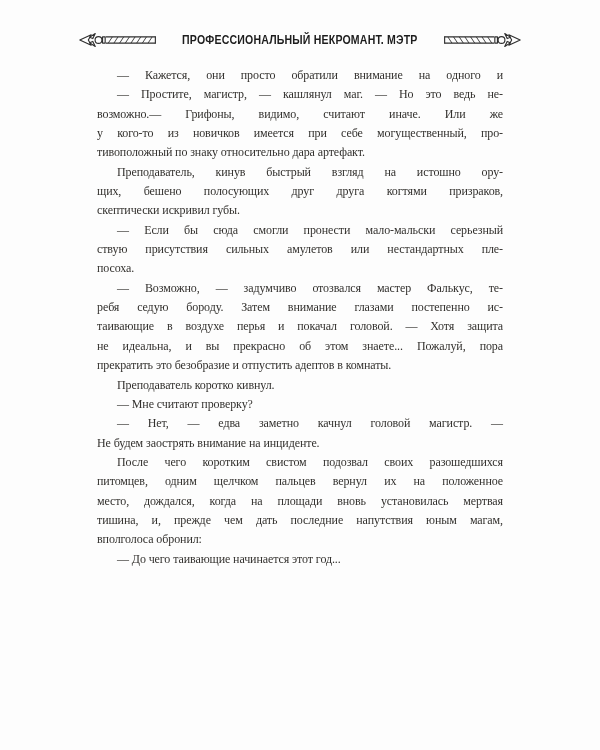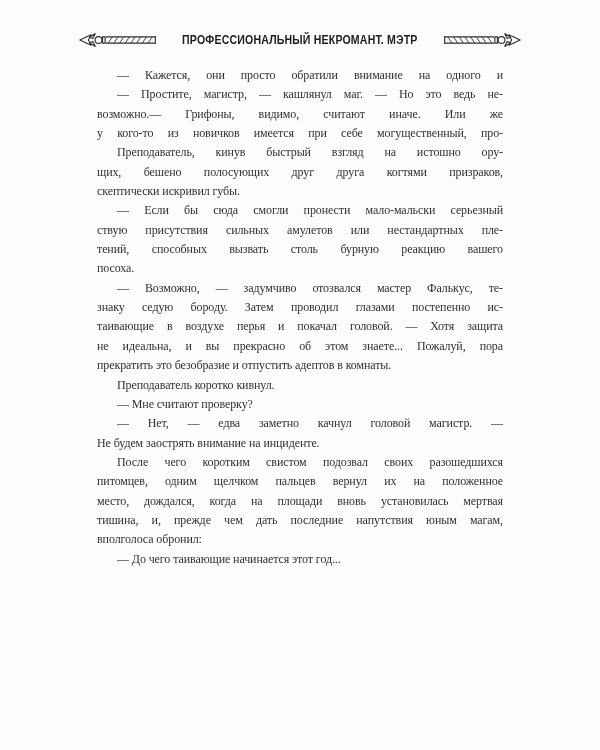--- a/index.html
+++ b/index.html
@@ -90,29 +90,29 @@
         </g>
       </svg>
     </span>
   </div>
 
   <div class="body-text" id="body-text">
       <div class="line indent just">— Кажется, они просто обратили внимание на одного и</div>
       <div class="line indent just">— Простите, магистр, — кашлянул маг. — Но это ведь не-</div>
       <div class="line just">возможно.— Грифоны, видимо, считают иначе. Или же</div>
       <div class="line just">у кого-то из новичков имеется при себе могущественный, про-</div>
+      <div class="line">тивоположный по знаку относительно дара артефакт.</div>
       <div class="line indent just">Преподаватель, кинув быстрый взгляд на истошно ору-</div>
       <div class="line just">щих, бешено полосующих друг друга когтями призраков,</div>
       <div class="line">скептически искривил губы.</div>
       <div class="line indent just">— Если бы сюда смогли пронести мало-мальски серьезный</div>
       <div class="line just">ствую присутствия сильных амулетов или нестандартных пле-</div>
-      <div class="line just">тений, способных вызвать столь бурную реакцию вашего</div>
       <div class="line">посоха.</div>
       <div class="line indent just">— Возможно, — задумчиво отозвался мастер Фалькус, те-</div>
-      <div class="line just">знаку седую бороду. Затем проводил глазами постепенно ис-</div>
+      <div class="line just">ребя седую бороду. Затем внимание глазами постепенно ис-</div>
       <div class="line just">таивающие в воздухе перья и покачал головой. — Хотя защита</div>
       <div class="line just">не идеальна, и вы прекрасно об этом знаете... Пожалуй, пора</div>
       <div class="line">прекратить это безобразие и отпустить адептов в комнаты.</div>
       <div class="line indent">Преподаватель коротко кивнул.</div>
       <div class="line indent">— Мне считают проверку?</div>
       <div class="line indent just">— Нет, — едва заметно качнул головой магистр. —</div>
       <div class="line">Не будем заострять внимание на инциденте.</div>
       <div class="line indent just">После чего коротким свистом подозвал своих разошедшихся</div>
       <div class="line just">питомцев, одним щелчком пальцев вернул их на положенное</div>
       <div class="line just">место, дождался, когда на площади вновь установилась мертвая</div>

